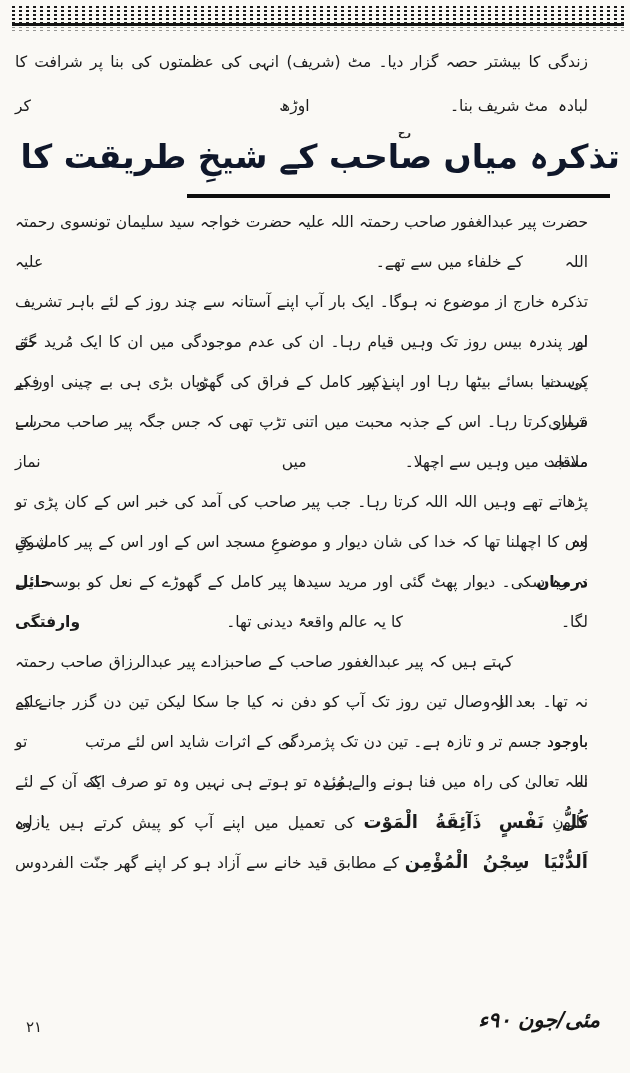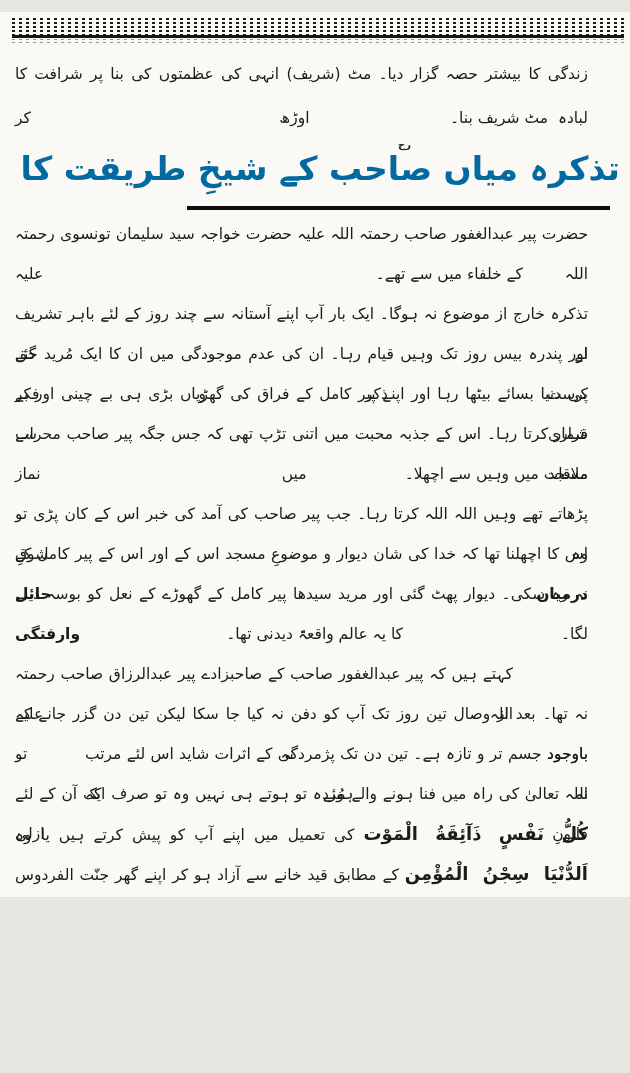--- a/index.html
+++ b/index.html
@@ -1,19 +1,19 @@
 <!DOCTYPE html>
 <html lang="ur" dir="rtl"><head>
 <meta charset="utf-8">
 <style>
   html,body{margin:0;padding:0;background:#e8e6e0;}
   .page{
     position:relative;
-    width:630px;height:885px;
-    margin:12px auto;
+    width:630px;height:1073px;
+    margin:0 auto;
     background:#faf9f5;
     font-family:"DejaVu Sans", sans-serif;
     color:#1c1c1c;
     overflow:hidden;
   }
   
   .band{
     position:absolute;left:12px;right:6px;top:6px;height:17px;
     background-image:
       repeating-linear-gradient(180deg, rgba(250,249,245,0) 0 2px, #faf9f5 2px 4px),
@@ -37,21 +37,21 @@
     font-size:15.5px;
     white-space:normal;
     color:#1c1c1c;
   }
   .bline.last{text-align-last:right;}
   .bline .b{font-weight:bold;}
   .bline .q{font-weight:bold;font-size:18px;letter-spacing:1.5px;word-spacing:7px;}
   .heading{
     position:absolute;top:124px;left:175px;right:10px;height:66px;
     line-height:66px;text-align:center;direction:rtl;
-    font-size:33px;font-weight:bold;color:#0369a1;
+    font-size:33px;font-weight:bold;color:#0f172a;
     letter-spacing:0.5px;white-space:nowrap;
   }
   .honorific{
     position:absolute;left:398px;top:127px;
     font-size:10px;font-weight:bold;color:#222;direction:rtl;
   }
   .heading-underline{
     position:absolute;left:187px;top:194px;width:423px;height:4px;
     background:#0d0d0d;
   }

